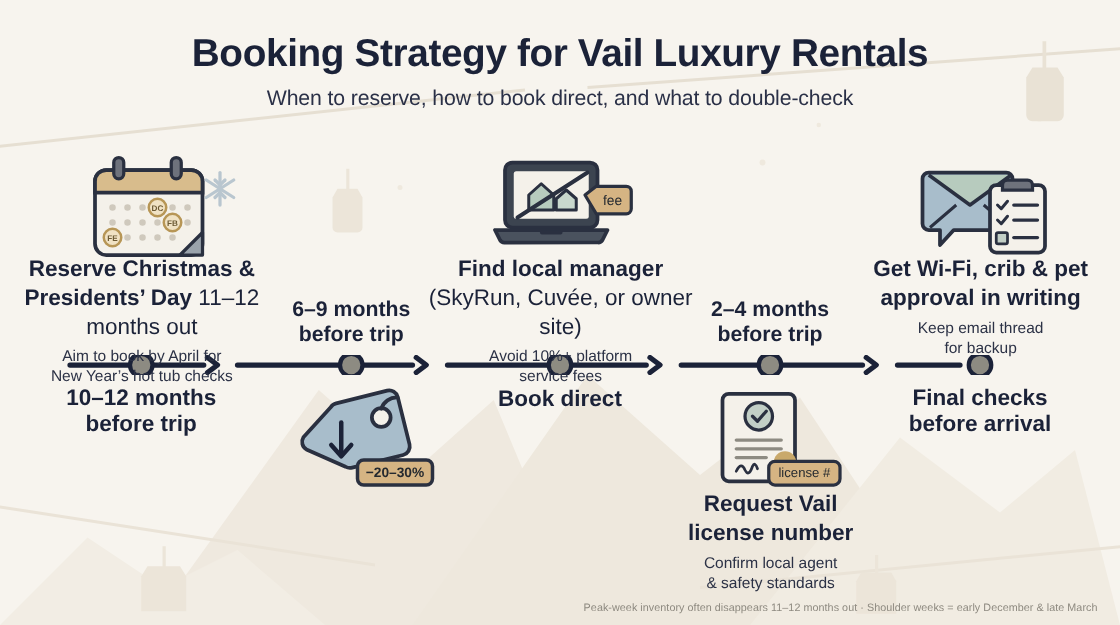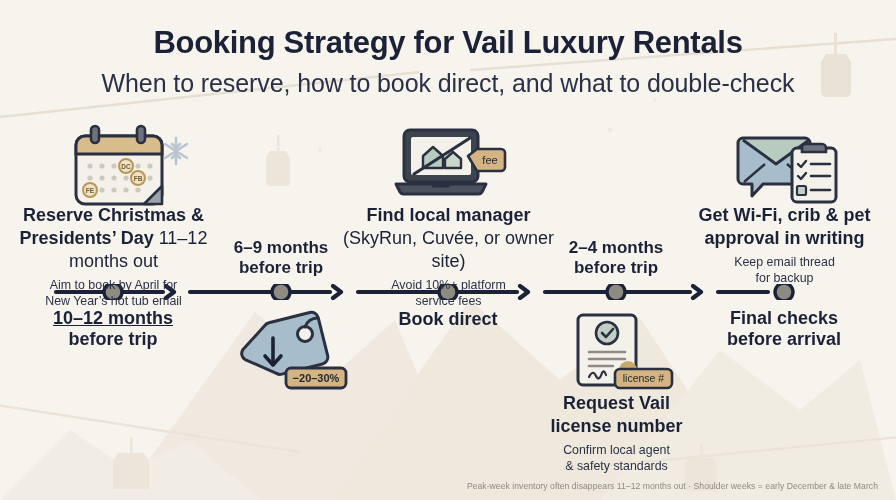--- a/index.html
+++ b/index.html
@@ -16,21 +16,21 @@
   .bg-layer{position:absolute;inset:0;pointer-events:none;}
   .bg-layer svg{position:absolute;inset:0;}
 
   
   .header{position:absolute;left:0;top:26px;width:896px;text-align:center;}
   .title{
     font-size:31px;font-weight:bold;letter-spacing:-0.3px;
     color:#1b2238;line-height:1.1;margin:0;
   }
   .subtitle{
-    font-size:25px;color:#2a3047;margin:9px 0 0 0;font-weight:400;
+    font-size:17px;color:#2a3047;margin:9px 0 0 0;font-weight:400;
     letter-spacing:-0.1px;
   }
 
   
   .axis{position:absolute;left:0;top:284px;width:896px;height:16px;}
   .node-label{
     position:absolute;text-align:center;font-weight:bold;
     font-size:17px;line-height:1.18;color:#1b2238;
   }
   .blurb{position:absolute;text-align:center;width:215px;}
@@ -167,25 +167,25 @@
       </g>
     </svg>
   </div>
   <div class="blurb" style="left:6px;top:204px;width:215px;">
     <div class="b-head">
       <span>Reserve Christmas &amp;</span><br>
       <span>Presidents’ Day</span><span class="reg"> 11–12 months out</span>
     </div>
     <div class="b-sub">
       <span>Aim to book by April for</span><br>
-      <span>New Year’s hot tub email</span>
+      <span>New Year’s hot tub checks</span>
     </div>
   </div>
   <div class="node-label" style="left:23px;top:308px;width:180px;">
-    <span style="font-size:18px;text-decoration:underline;">10–12 months</span><br>
+    <span style="font-size:18px;">10–12 months</span><br>
     <span style="font-size:18px;">before trip</span>
   </div>
 
   <div class="node-label" style="left:191px;top:238px;width:180px;">
     <span>6–9 months</span><br>
     <span>before trip</span>
   </div>
   <div class="icon-wrap" style="left:229px;top:310px;">
     <svg width="122" height="80" viewBox="0 0 122 80">
       <g>

